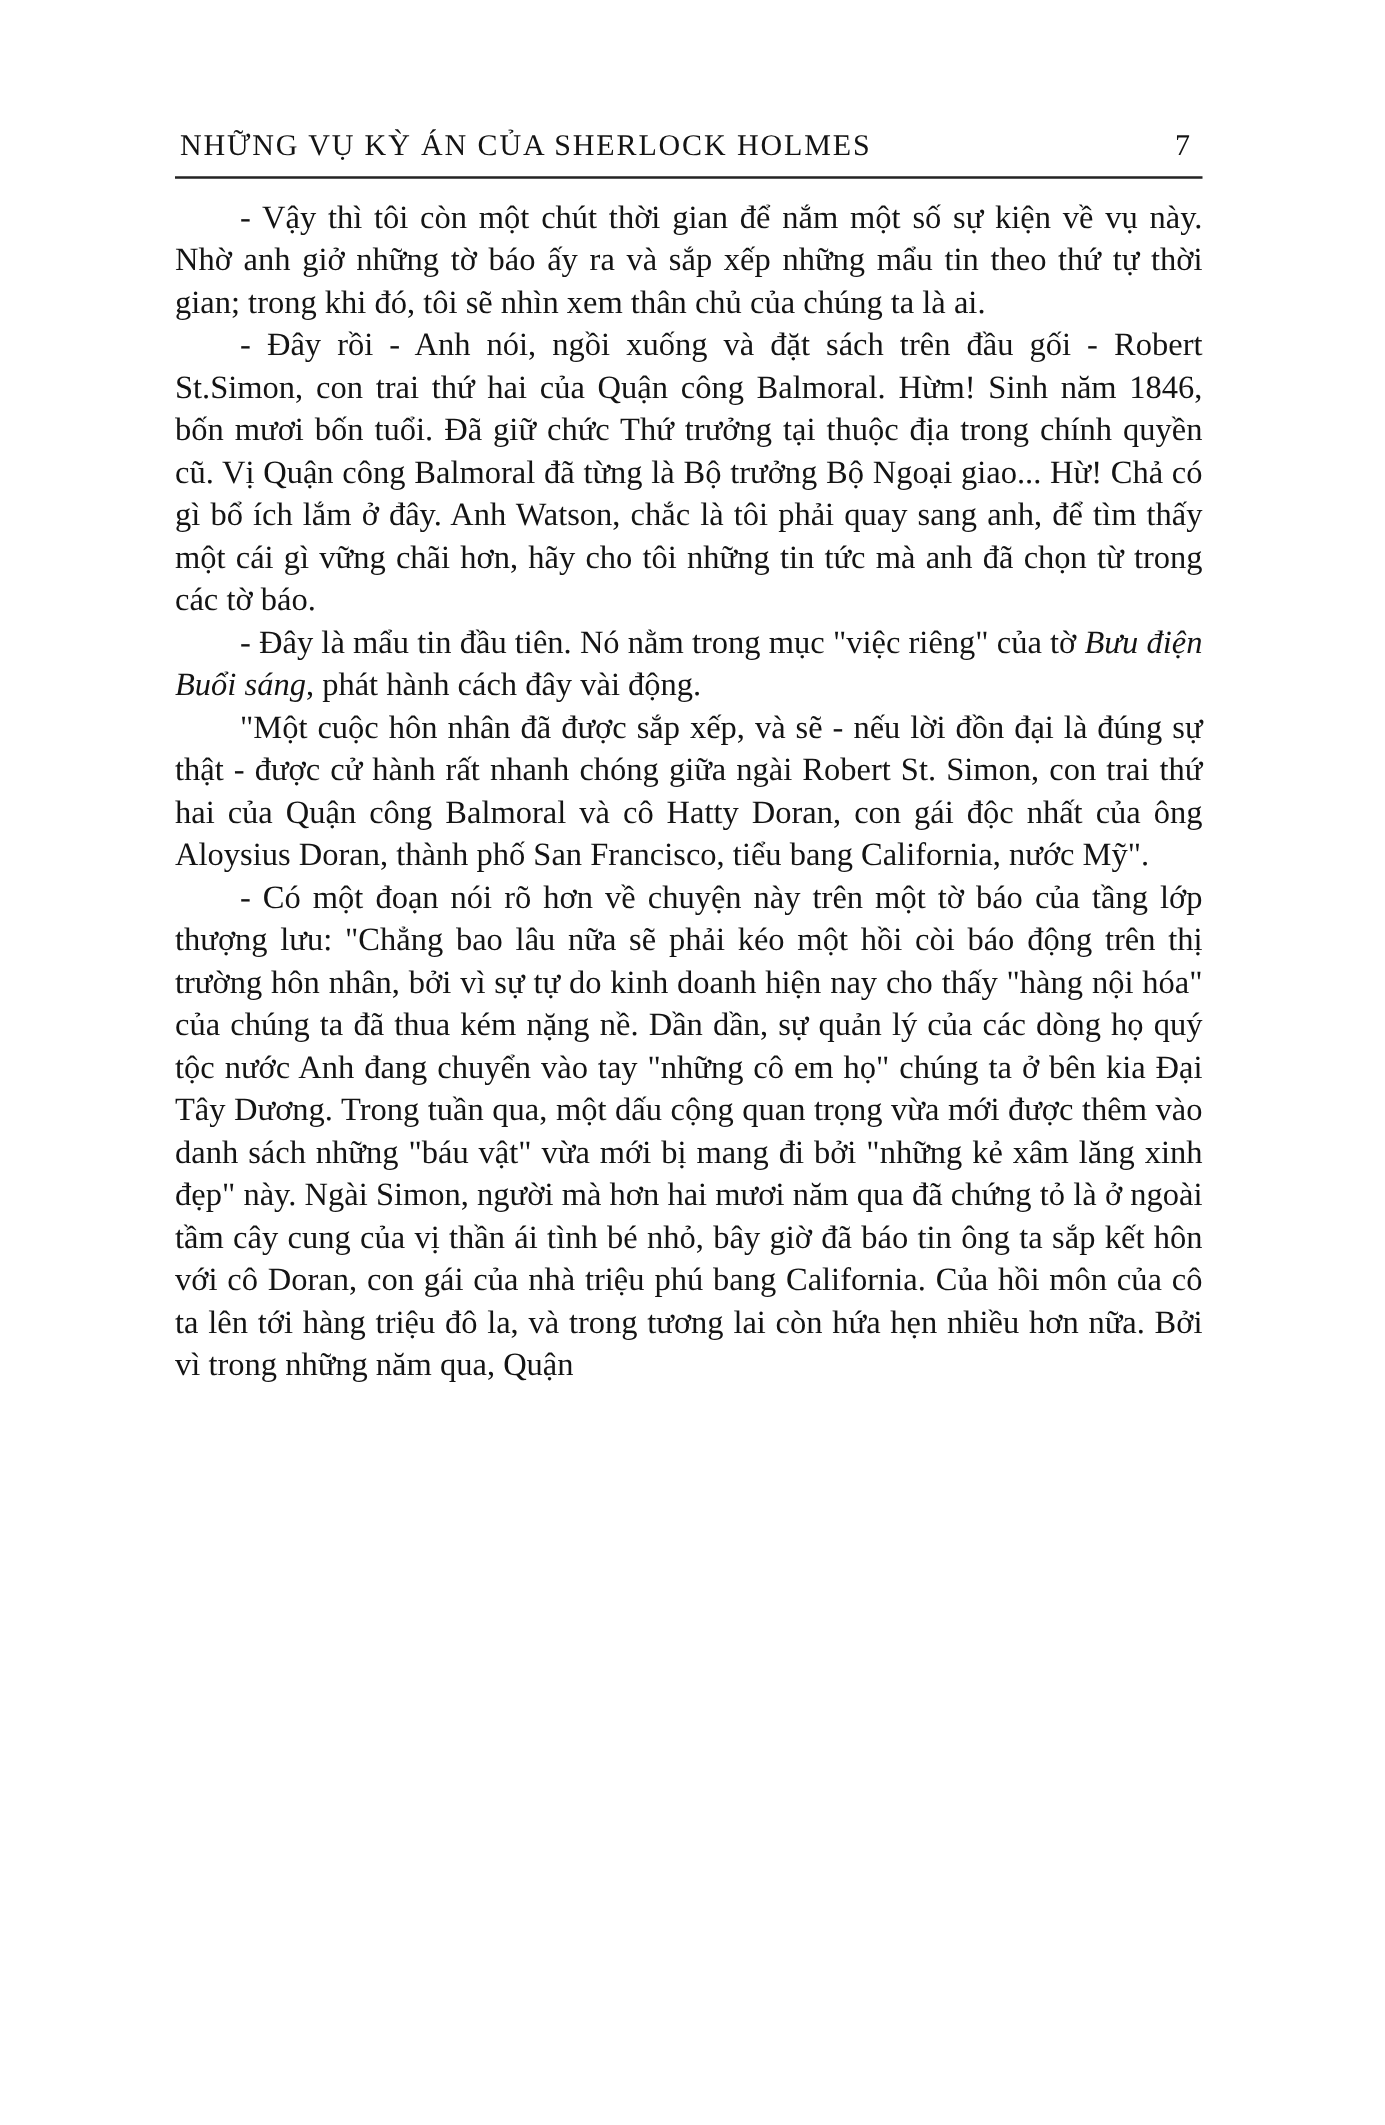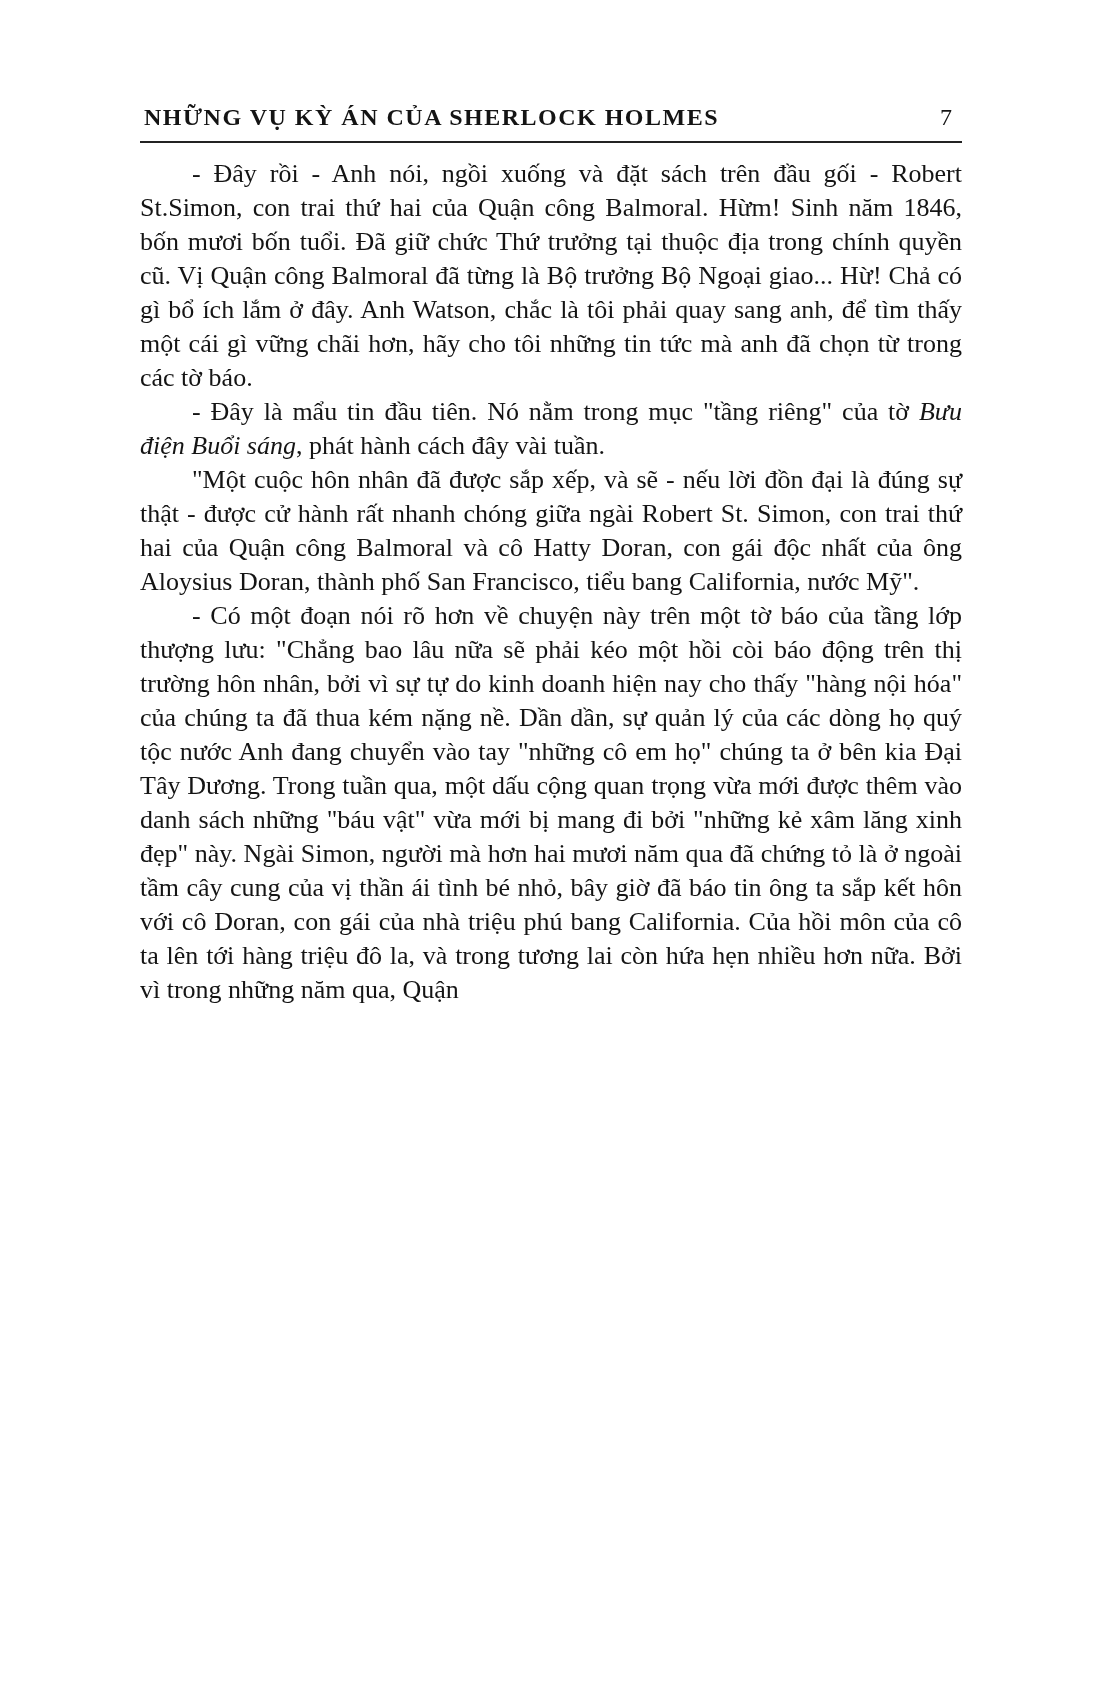--- a/index.html
+++ b/index.html
@@ -27,21 +27,20 @@
     justify-content: space-between;
     align-items: baseline;
     font-size: 24px;
     letter-spacing: 1.5px;
     color: #141414;
     padding: 0 4px 10px 4px;
     border-bottom: 2px solid #232323;
   }
   .page-header .running-title {
     letter-spacing: 1.5px;
-    font-weight: bold;
   }
   .page-header .page-number {
     letter-spacing: 0;
     padding-right: 6px;
   }
   .page-body {
     margin-top: 14px;
     font-size: 26px;
     line-height: 34px;
     text-align: justify;
@@ -57,18 +56,19 @@
 </style>
 </head>
 <body>
 
 <div class="page">
   <header class="page-header">
     <span class="running-title">NHỮNG VỤ KỲ ÁN CỦA SHERLOCK HOLMES</span>
     <span class="page-number">7</span>
   </header>
   <main class="page-body" id="page-body">
+      <p><span>- Vậy thì tôi còn một chút thời gian để nắm một số sự kiện về vụ này. Nhờ anh giở những tờ báo ấy ra và sắp xếp những mẩu tin theo thứ tự thời gian; trong khi đó, tôi sẽ nhìn xem thân chủ của chúng ta là ai.</span></p>
       <p><span>- Đây rồi - Anh nói, ngồi xuống và đặt sách trên đầu gối - Robert St.Simon, con trai thứ hai của Quận công Balmoral. Hừm! Sinh năm 1846, bốn mươi bốn tuổi. Đã giữ chức Thứ trưởng tại thuộc địa trong chính quyền cũ. Vị Quận công Balmoral đã từng là Bộ trưởng Bộ Ngoại giao... Hừ! Chả có gì bổ ích lắm ở đây. Anh Watson, chắc là tôi phải quay sang anh, để tìm thấy một cái gì vững chãi hơn, hãy cho tôi những tin tức mà anh đã chọn từ trong các tờ báo.</span></p>
-      <p><span>- Đây là mẩu tin đầu tiên. Nó nằm trong mục "tầng riêng" của tờ </span><span class="italic">Bưu điện Buổi sáng</span><span>, phát hành cách đây vài tuần.</span></p>
+      <p><span>- Đây là mẩu tin đầu tiên. Nó nằm trong mục "việc riêng" của tờ </span><span class="italic">Bưu điện Buổi sáng</span><span>, phát hành cách đây vài động.</span></p>
       <p><span>"Một cuộc hôn nhân đã được sắp xếp, và sẽ - nếu lời đồn đại là đúng sự thật - được cử hành rất nhanh chóng giữa ngài Robert St. Simon, con trai thứ hai của Quận công Balmoral và cô Hatty Doran, con gái độc nhất của ông Aloysius Doran, thành phố San Francisco, tiểu bang California, nước Mỹ".</span></p>
       <p><span>- Có một đoạn nói rõ hơn về chuyện này trên một tờ báo của tầng lớp thượng lưu: "Chẳng bao lâu nữa sẽ phải kéo một hồi còi báo động trên thị trường hôn nhân, bởi vì sự tự do kinh doanh hiện nay cho thấy "hàng nội hóa" của chúng ta đã thua kém nặng nề. Dần dần, sự quản lý của các dòng họ quý tộc nước Anh đang chuyển vào tay "những cô em họ" chúng ta ở bên kia Đại Tây Dương. Trong tuần qua, một dấu cộng quan trọng vừa mới được thêm vào danh sách những "báu vật" vừa mới bị mang đi bởi "những kẻ xâm lăng xinh đẹp" này. Ngài Simon, người mà hơn hai mươi năm qua đã chứng tỏ là ở ngoài tầm cây cung của vị thần ái tình bé nhỏ, bây giờ đã báo tin ông ta sắp kết hôn với cô Doran, con gái của nhà triệu phú bang California. Của hồi môn của cô ta lên tới hàng triệu đô la, và trong tương lai còn hứa hẹn nhiều hơn nữa. Bởi vì trong những năm qua, Quận</span></p>
     </main>
 </div>
 
 </body></html>

